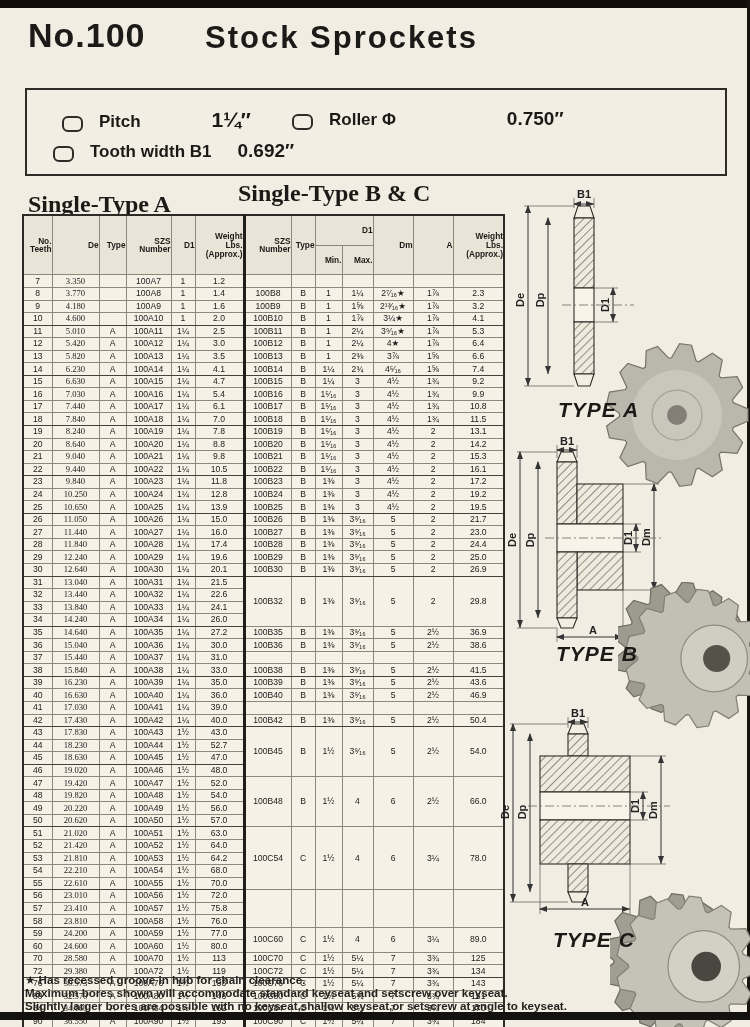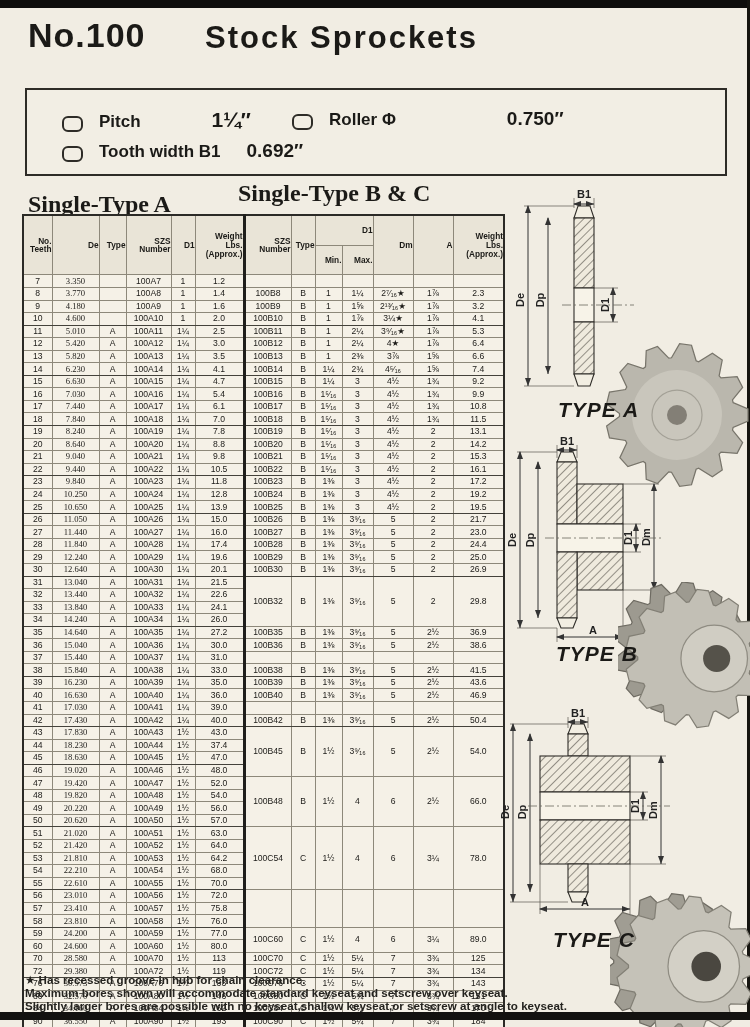--- a/index.html
+++ b/index.html
@@ -13,21 +13,21 @@
   .title{position:absolute;left:205px;top:20px;font-size:31px;font-weight:bold;letter-spacing:2px;}
 
   .specbox{position:absolute;left:25px;top:88px;width:698px;height:84px;border:2px solid #2e2c27;background:#f2eee4;}
   .spec-item{position:absolute;display:flex;align-items:flex-end;gap:16px;}
   .pill{width:17px;height:12px;border:2px solid #2e2c27;border-radius:6px;background:transparent;flex:0 0 auto;}
   .spec-label{font-size:17px;font-weight:bold;}
   .spec-value{font-size:19px;font-weight:bold;}
   .si-pitch{left:35px;top:18px;} .si-pitch .spec-value{margin-left:55px;font-size:21px;}
   .si-roller{left:265px;top:18px;} .si-roller .spec-label{font-weight:normal;font-size:17px;}
   .si-roller .spec-value{margin-left:95px;}
-  .si-tooth{left:35px;top:50px;} .si-tooth .spec-value{margin-left:10px;}
+  .si-tooth{left:26px;top:50px;} .si-tooth .spec-value{margin-left:10px;}
 
   .sec-head{position:absolute;top:180px;font-family:"Liberation Serif","DejaVu Serif",serif;
             font-weight:bold;font-size:24px;letter-spacing:0px;}
   .sec-a{left:28px;margin-top:11px;} .sec-bc{left:238px;}
 
   table.main{position:absolute;left:22px;top:214px;width:481px;border-collapse:collapse;
              table-layout:fixed;background:#f5f1e7;border:2px solid #2b2a26;}
   table.main th,table.main td{border:1px solid #8d887a;font-size:8.6px;text-align:center;
              padding:0;height:11.55px;line-height:1.05;overflow:hidden;white-space:nowrap;}
   table.main th{background:#e9e4d7;font-weight:bold;font-size:8.3px;white-space:pre-line;height:auto;padding:10px 0;text-align:right;}
@@ -656,21 +656,21 @@
           <td class="c-bdm" rowspan="4">5</td>
           <td class="c-ba" rowspan="4">2½</td>
           <td class="c-bw" rowspan="4">54.0</td>
         </tr>
         <tr>
           <td class="c-teeth">44</td>
           <td class="c-de">18.230</td>
           <td class="c-type">A</td>
           <td class="c-szs">100A44</td>
           <td class="c-d1">1½</td>
-          <td class="c-wa">37.4</td>
+          <td class="c-wa">52.7</td>
         </tr>
         <tr class="grp">
           <td class="c-teeth">45</td>
           <td class="c-de">18.630</td>
           <td class="c-type">A</td>
           <td class="c-szs">100A45</td>
           <td class="c-d1">1½</td>
           <td class="c-wa">47.0</td>
         </tr>
         <tr>

